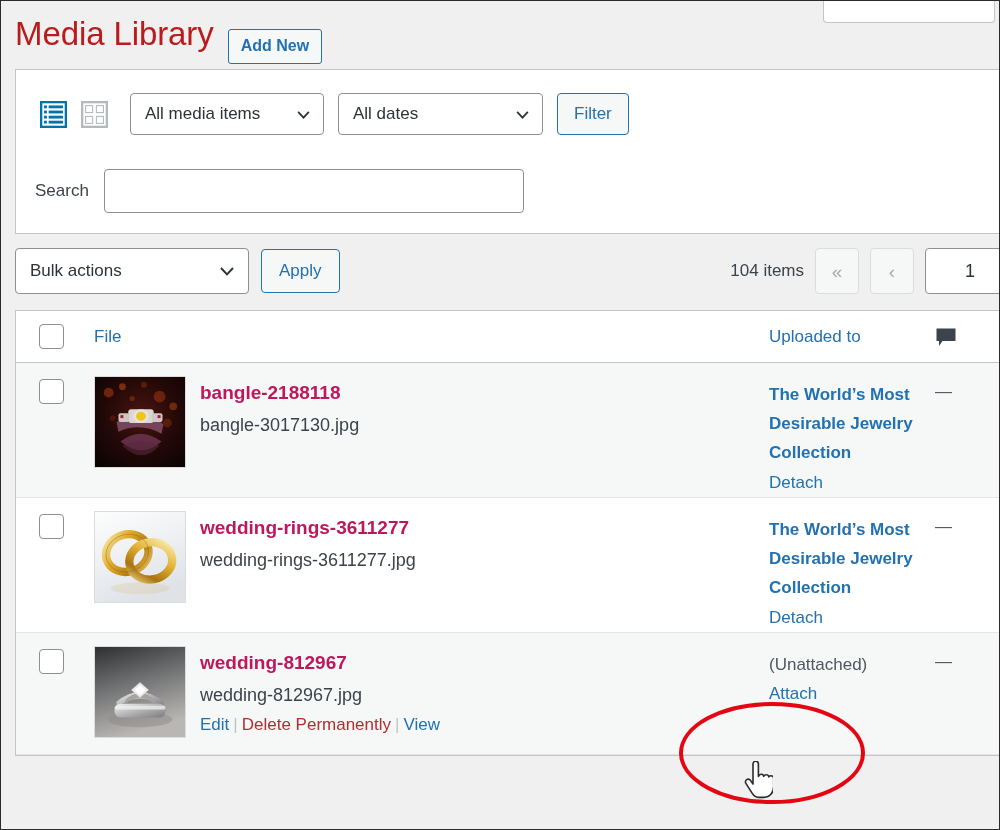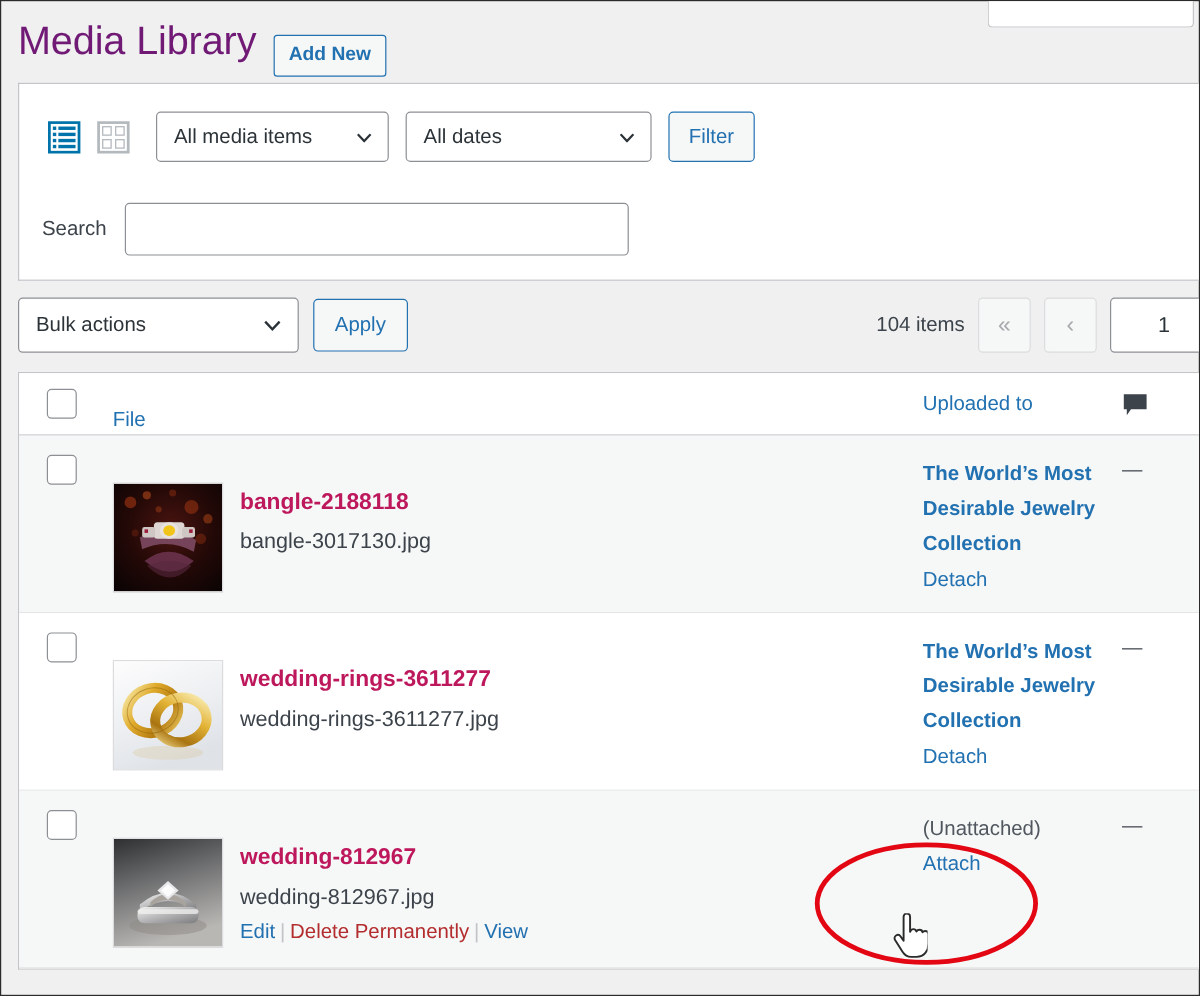--- a/index.html
+++ b/index.html
@@ -51,21 +51,21 @@
     position: absolute;
     top: 4px;
     left: 14px;
     display: flex;
     align-items: center;
     gap: 14px;
   }
   .page-title {
     font-size: 33px;
     font-weight: 400;
-    color: #701a75;
+    color: #b91c1c;
     line-height: 1.3;
     padding: 0;
     margin: 0;
     letter-spacing: -0.1px;
   }
   .add-new-btn {
     display: inline-block;
     font-size: 16px;
     color: #2271b1;
     background: #f6f7f7;
@@ -303,21 +303,20 @@
     border: 1px solid #8c8f94;
     border-radius: 4px;
     background: #fff;
     cursor: pointer;
     display: block;
   }
   .col-file {
     flex: 1 1 auto;
     padding-left: 8px;
     min-width: 0;
-    margin-top: 26px;
   }
   .col-uploaded {
     width: 152px;
     flex: 0 0 152px;
   }
   .col-comments {
     width: 80px;
     flex: 0 0 80px;
     padding-left: 14px;
   }

